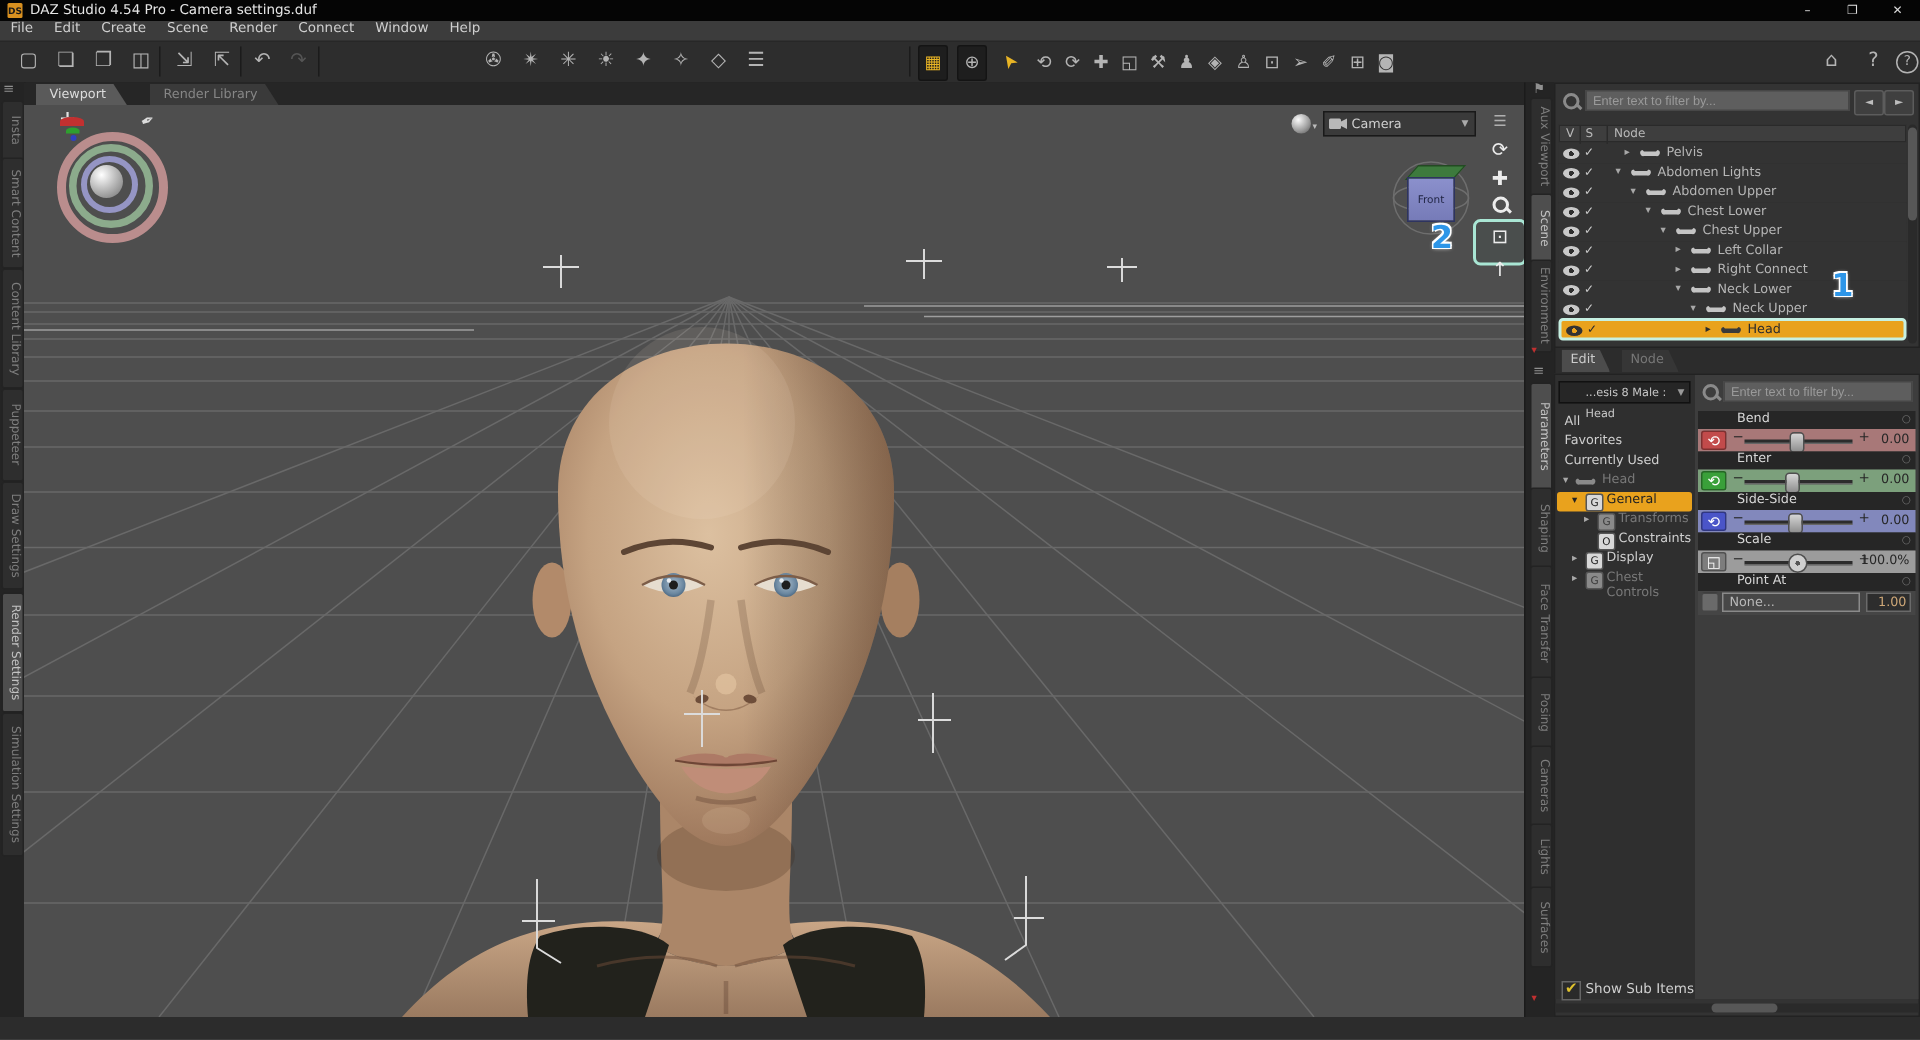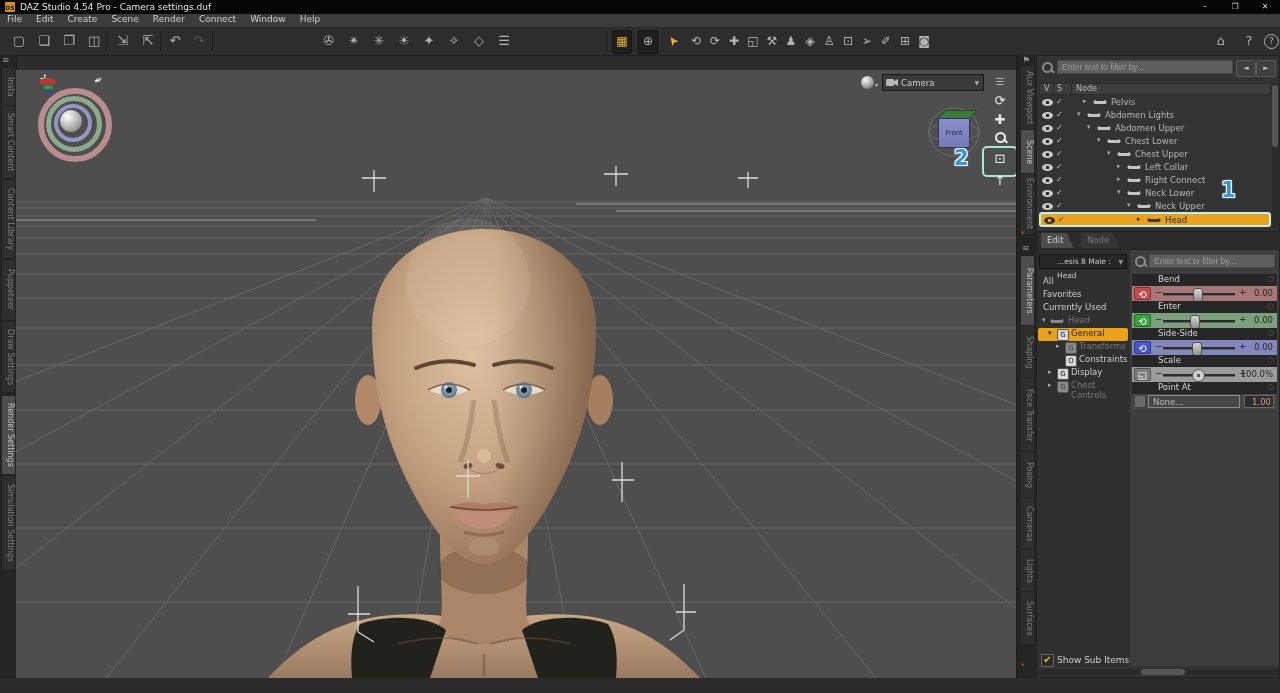--- a/index.html
+++ b/index.html
@@ -198,20 +198,24 @@
     <span class="stripicon" style="top:0">≡</span>
     <span class="vtab" style="top:12px;height:30px">Insta</span>
     <span class="vtab" style="top:50px;height:64px">Smart Content</span>
     <span class="vtab" style="top:124px;height:70px">Content Library</span>
     <span class="vtab" style="top:204px;height:52px">Puppeteer</span>
     <span class="vtab" style="top:266px;height:62px">Draw Settings</span>
     <span class="vtab active" style="top:340px;height:70px">Render Settings</span>
     <span class="vtab" style="top:420px;height:86px">Simulation Settings</span>
   </div>
 
+  <div class="vp-tabs">
+    <span class="htab active" style="left:8px">Viewport</span>
+    <span class="htab" style="left:84px">Render Library</span>
+  </div>
 
   <div class="canvas">
     <svg width="1000" height="608" viewBox="0 0 1000 608">
       <defs>
         <radialGradient id="gskin" cx="45%" cy="38%" r="72%">
           <stop offset="0" stop-color="#dcc0a0"></stop>
             <stop offset="0.5" stop-color="#c5a382"></stop>
           <stop offset="0.85" stop-color="#a07a5e"></stop>
             <stop offset="1" stop-color="#8a674e"></stop>
         </radialGradient>

